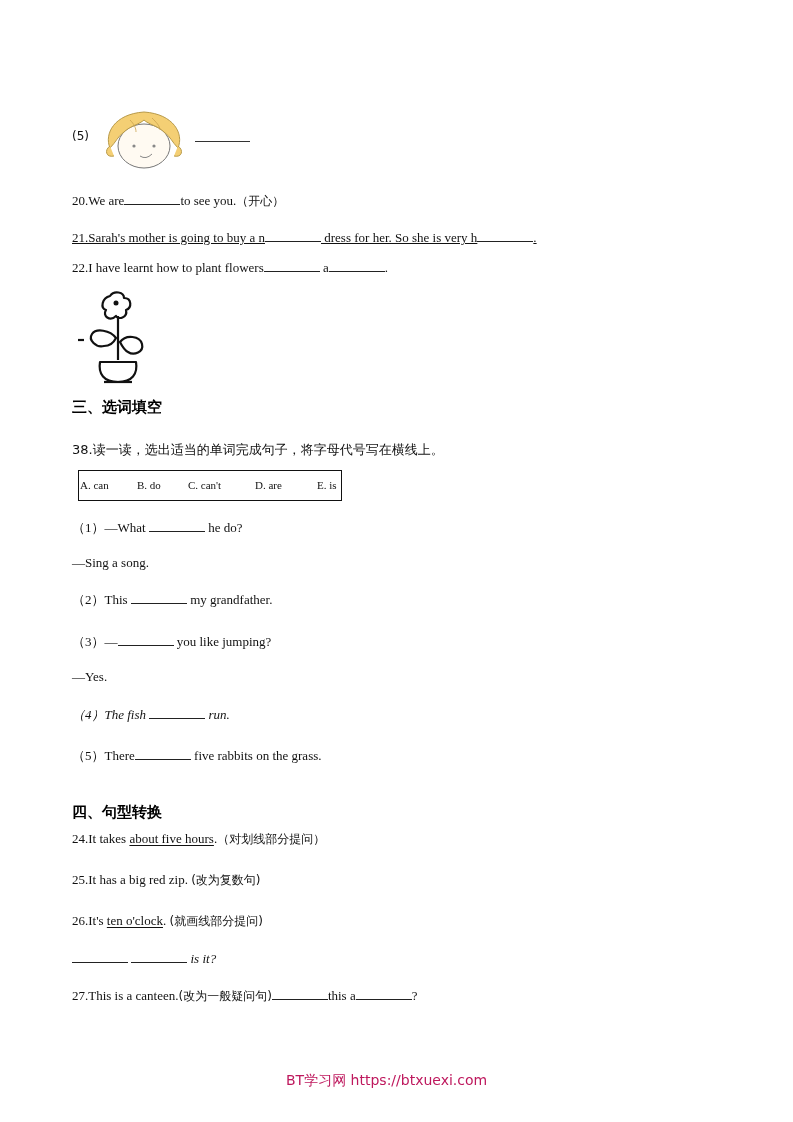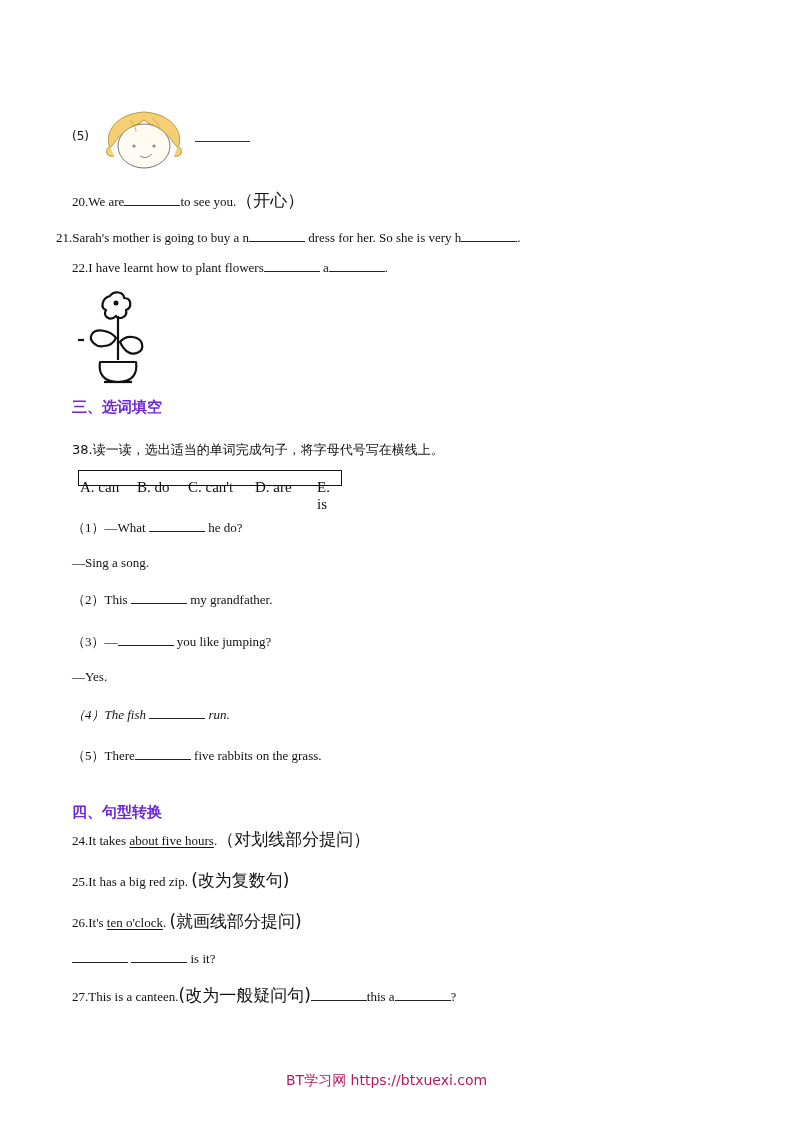--- a/index.html
+++ b/index.html
@@ -3,25 +3,25 @@
 <meta charset="utf-8">
 <style>
   html, body { margin: 0; padding: 0; background: #ffffff; }
   body { width: 793px; height: 1122px; position: relative; overflow: hidden;
          font-family: "Liberation Serif", "DejaVu Serif", serif; color: #111; }
   .abs { position: absolute; white-space: nowrap; }
   .line { font-size: 13px; line-height: 16px; }
   .blank { display: inline-block; border-bottom: 1px solid #222; height: 12px; vertical-align: baseline; }
   .b56 { width: 56px; }
   .u { text-decoration: underline; text-underline-offset: 2px; }
-  .cn { font-family: "DejaVu Sans", sans-serif; font-size: 17px; }
-  .section { font-family: "DejaVu Sans", sans-serif; font-size: 15px; font-weight: bold; color: #6d28d9; }
+  .cn { font-family: "DejaVu Sans", sans-serif; font-size: 12px; }
+  .section { font-family: "DejaVu Sans", sans-serif; font-size: 15px; font-weight: bold; color: #000000; }
   .num5 { font-family: "DejaVu Sans", sans-serif; font-size: 12px; }
-  .options-box { position: absolute; left: 78px; top: 470px; width: 264px; height: 16px;
-                 border: 1px solid #111; box-sizing: border-box; font-size: 15px; }
+  .options-box { position: absolute; left: 78px; top: 470px; width: 264px; height: 31px;
+                 border: 1px solid #111; box-sizing: border-box; font-size: 11px; }
   .opt { position: absolute; top: 8px; }
   .footer { font-family: "DejaVu Sans", sans-serif; font-size: 14px; color: #be185d; }
 </style>
 </head>
 <body>
 
 <div class="abs num5" style="left:72px; top:129px;">(5)</div>
 <div class="abs" style="left:100px; top:106px; width:88px; height:64px;">
   <svg width="88" height="64" viewBox="0 0 88 64">
     <ellipse cx="44" cy="40" rx="26" ry="22" fill="#fffaf2" stroke="#777" stroke-width="1"></ellipse>
@@ -34,21 +34,21 @@
     <circle cx="54" cy="40" r="1.6" fill="#888"></circle>
     <path d="M40 50 Q46 54 52 48" stroke="#888" fill="none" stroke-width="1"></path>
   </svg>
 </div>
 <div class="abs" style="left:195px; top:141px; width:55px; border-bottom:1px solid #333;"></div>
 
 <div class="abs line" style="left:72px; top:192px;">
   <span>20.We are</span><span class="blank b56"></span><span>to see you.</span><span class="cn">（开心）</span>
 </div>
 
-<div class="abs line" style="left:56px; top:229px;">
+<div class="abs line" style="left:72px; top:229px;text-decoration:underline;">
   <span>21.Sarah's mother is going to buy a n</span><span class="blank b56"></span><span> dress for her. So she is very h</span><span class="blank b56"></span><span>.</span>
 </div>
 
 <div class="abs line" style="left:72px; top:259px;">
   <span>22.I have learnt how to plant flowers</span><span class="blank b56"></span><span> a</span><span class="blank b56"></span><span>.</span>
 </div>
 
 <div class="abs" style="left:74px; top:290px; width:80px; height:96px;">
   <svg width="80" height="96" viewBox="0 0 80 96">
     <g fill="#fff" stroke="#111" stroke-width="2.2" stroke-linejoin="round">
@@ -104,21 +104,21 @@
   <span>24.It takes </span><span class="u">about five hours</span><span>.</span><span class="cn">（对划线部分提问）</span>
 </div>
 
 <div class="abs line" style="left:72px; top:872px;">
   <span>25.It has a big red zip. </span><span class="cn">(改为复数句)</span>
 </div>
 
 <div class="abs line" style="left:72px; top:913px;">
   <span>26.It's </span><span class="u">ten o'clock</span><span>. </span><span class="cn">(就画线部分提问)</span>
 </div>
-<div class="abs line" style="left:72px; top:950px;">
+<div class="abs line" style="left:72px; top:950px;font-style:italic;">
   <span class="blank b56"></span> <span class="blank b56"></span><span> is it?</span>
 </div>
 
 <div class="abs line" style="left:72px; top:987px;">
   <span>27.This is a canteen.</span><span class="cn">(改为一般疑问句)</span><span class="blank b56"></span><span>this a</span><span class="blank b56"></span><span>?</span>
 </div>
 
 <div class="abs footer" style="left:286px; top:1072px;">BT学习网 https://btxuexi.com</div>
 
 </body></html>

